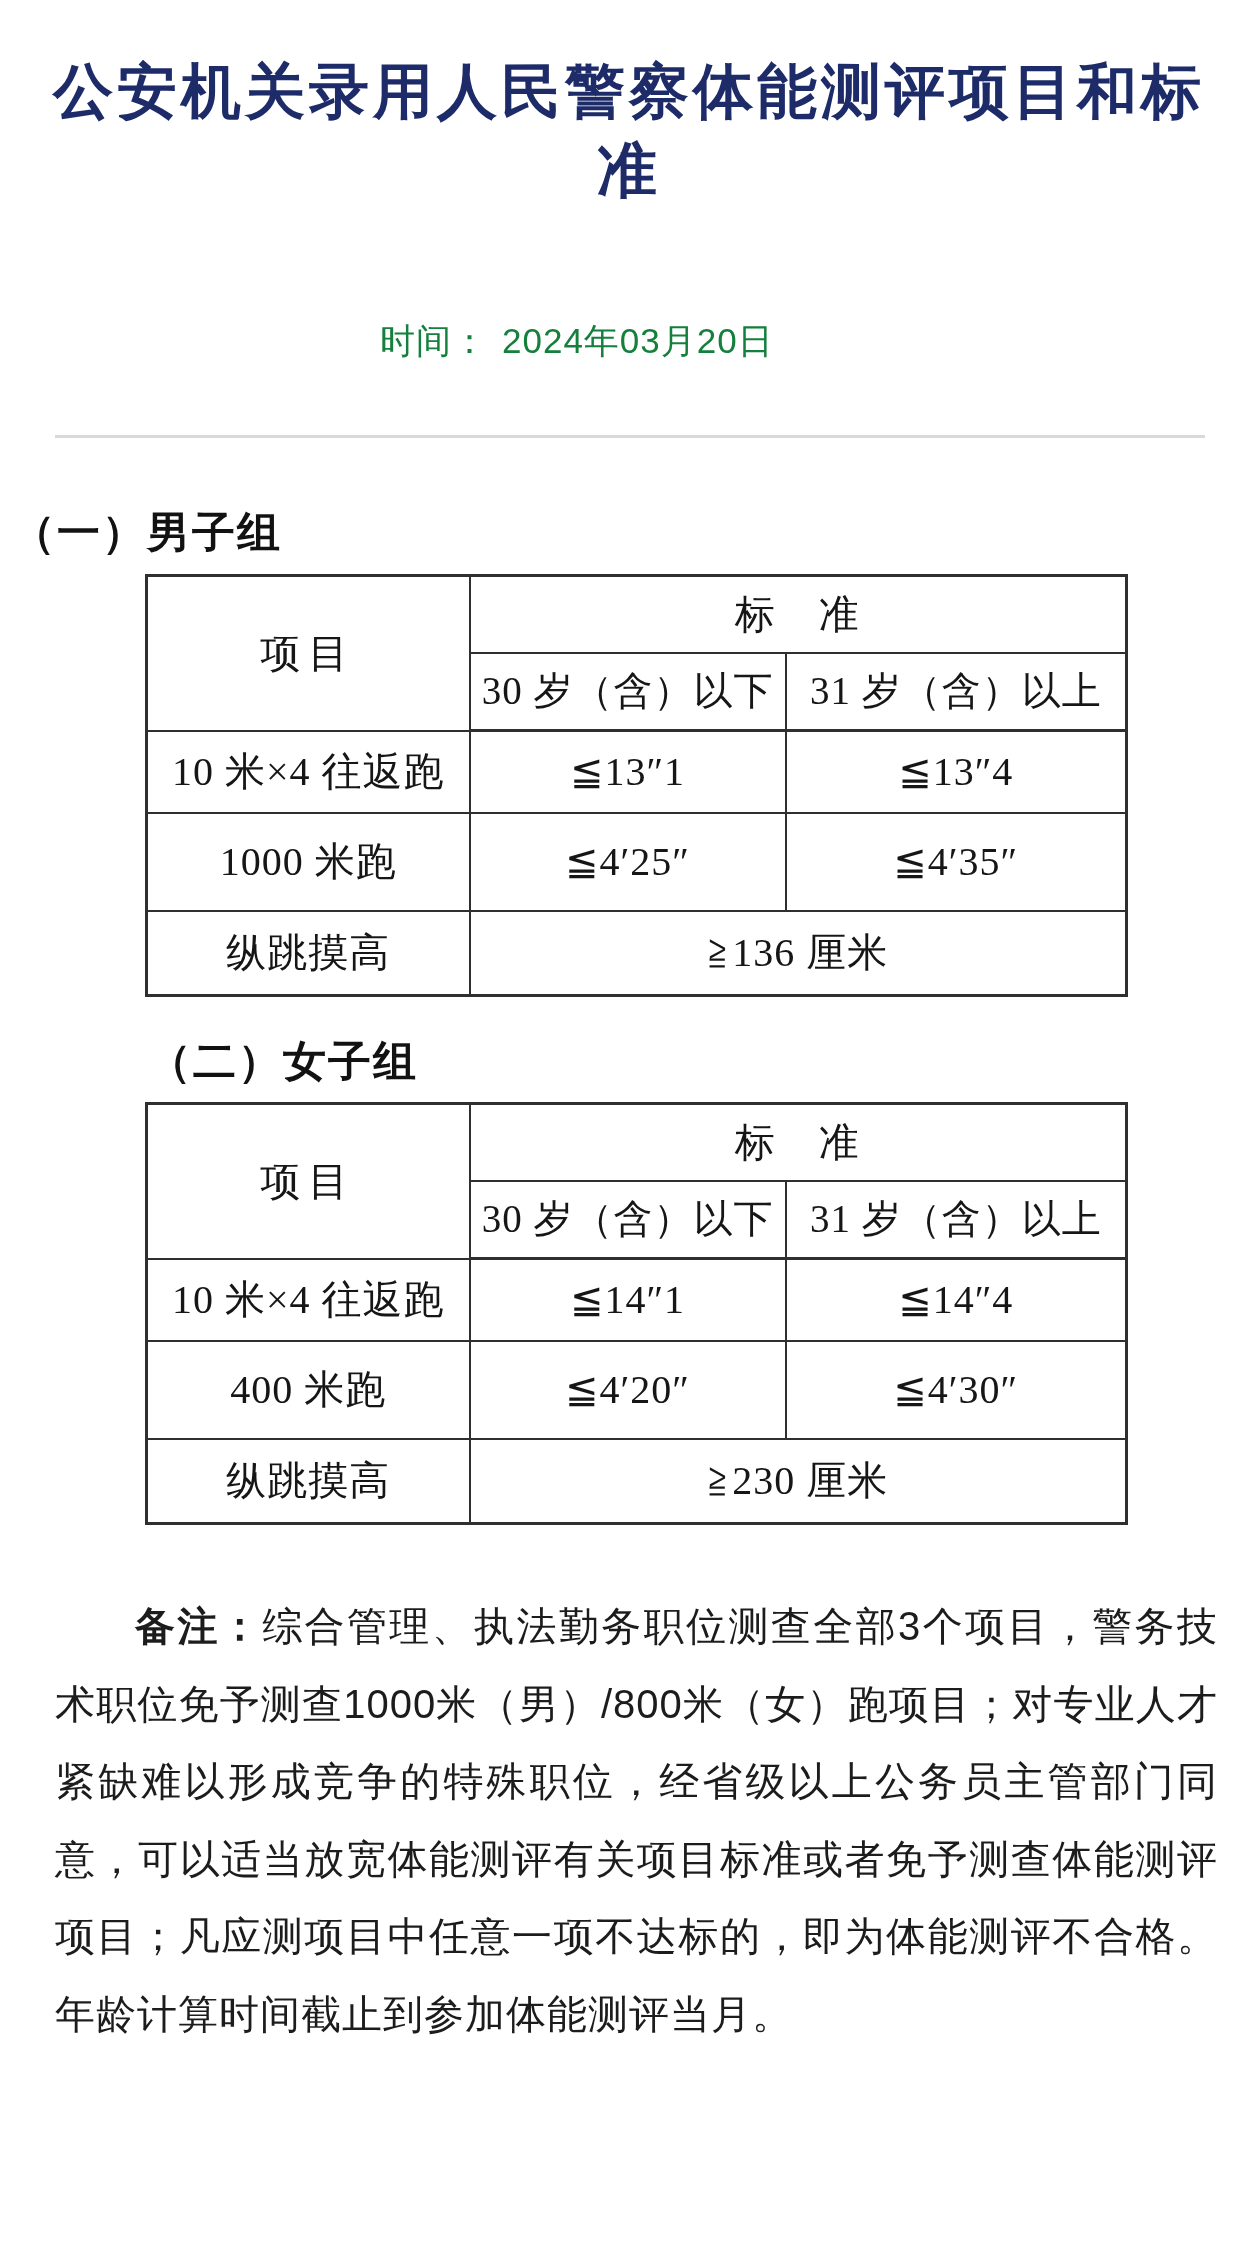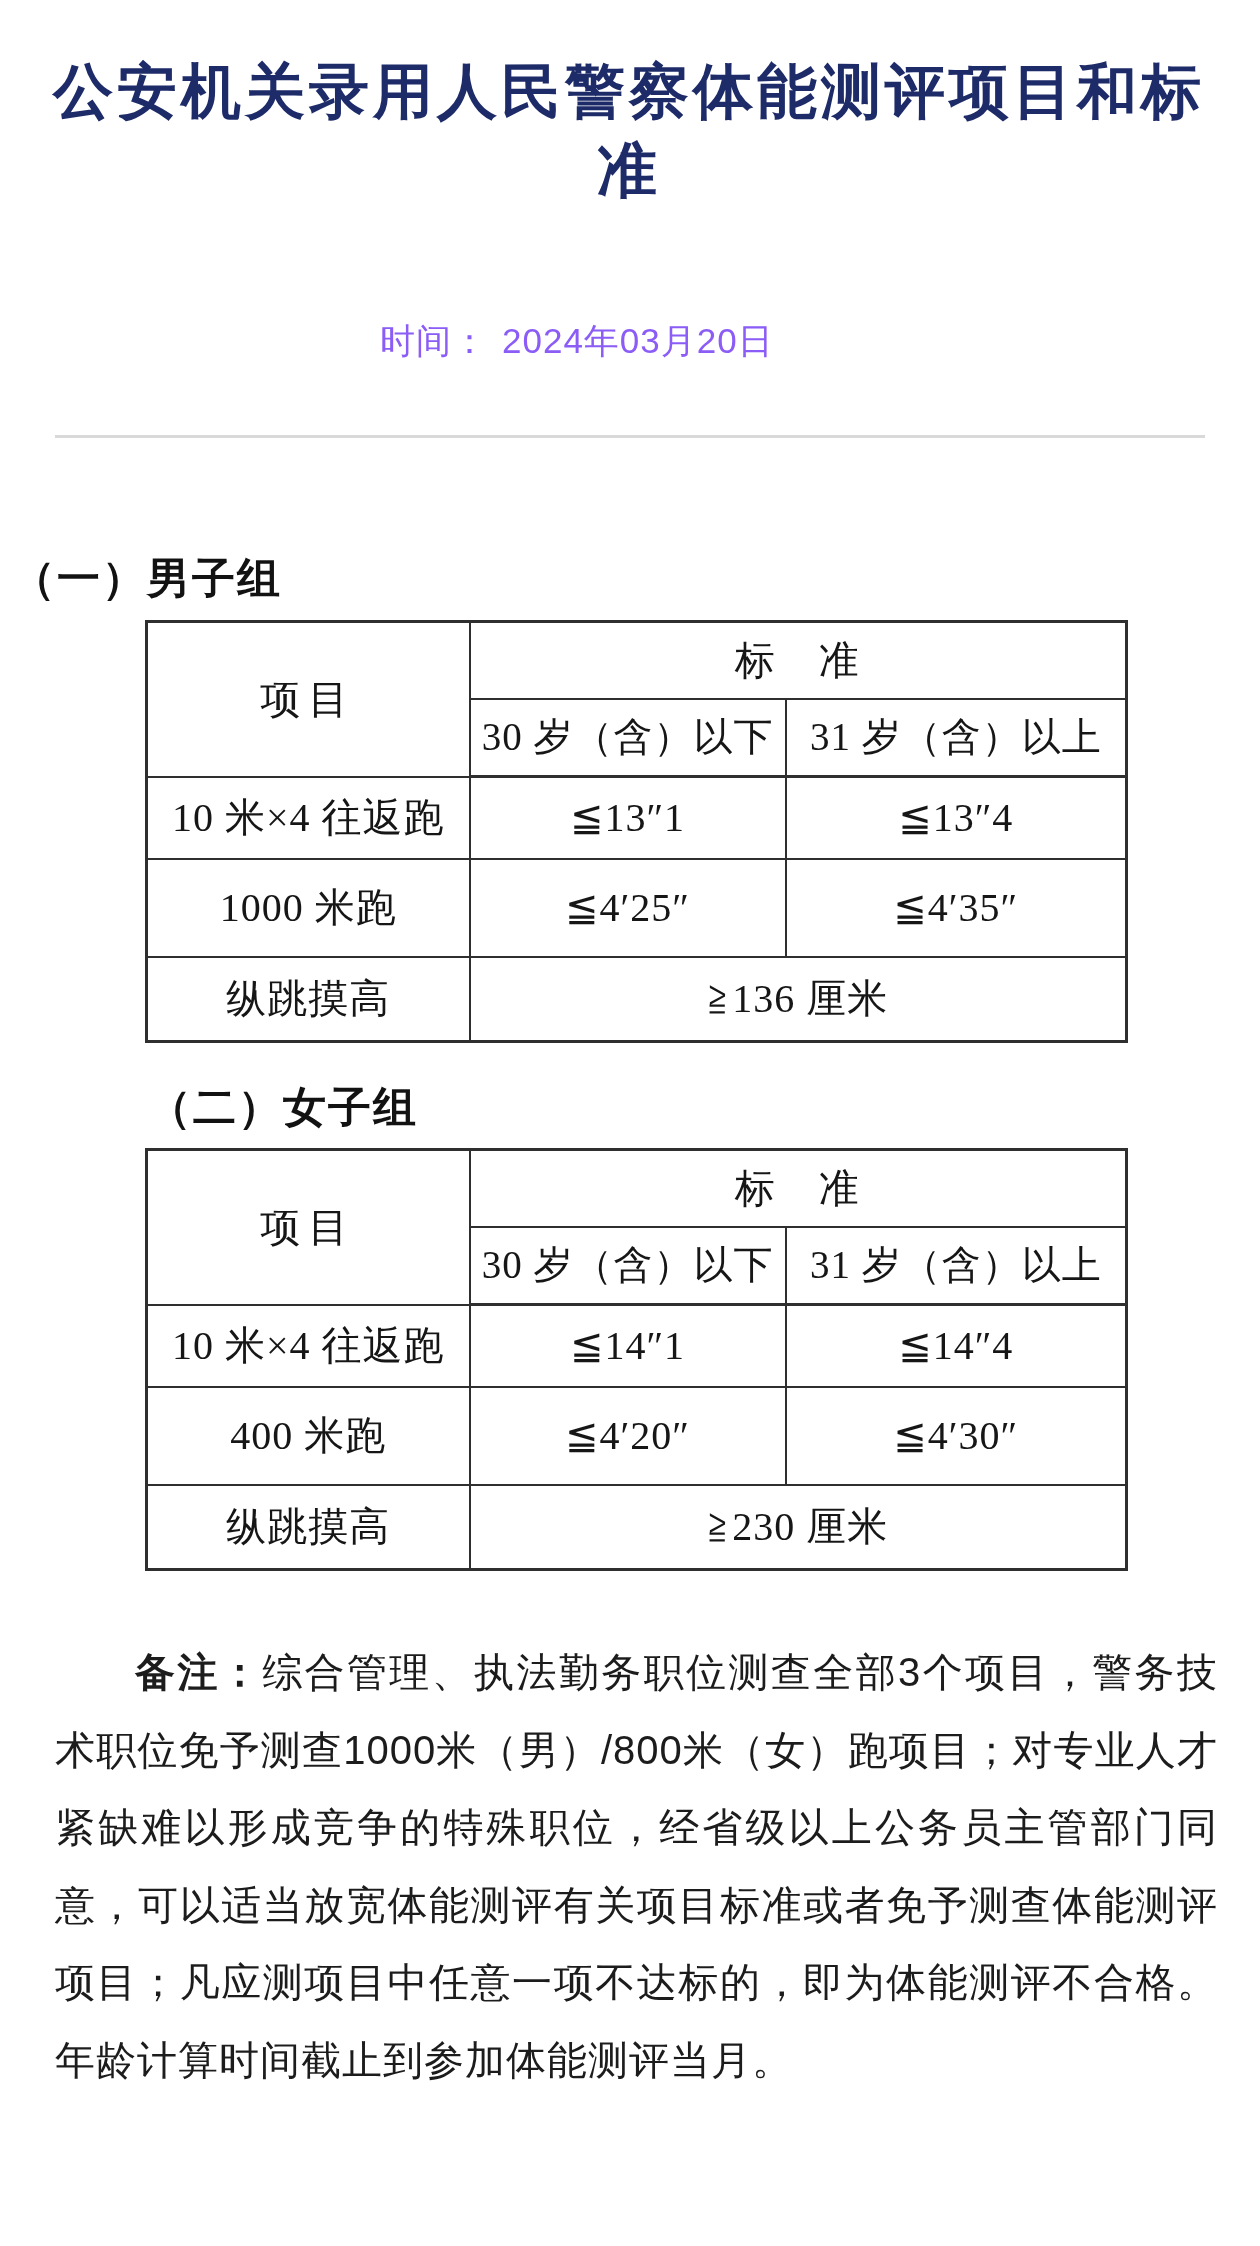--- a/index.html
+++ b/index.html
@@ -12,32 +12,32 @@
   .title{
     margin:0;padding:52px 40px 0 38px;
     font-size:60px;line-height:79px;font-weight:700;
     letter-spacing:4px;color:#1e2b69;
     word-break:break-all;
     text-align:center;
   }
   
   .meta{
     margin-top:112px;padding-left:380px;
-    font-size:35px;line-height:37px;color:#8b5cf6;
+    font-size:35px;line-height:37px;color:#15803d;
     letter-spacing:1px;
   }
   .meta .meta-value{margin-left:14px;}
   
   .divider{height:3px;background:#d9d9d9;margin:76px 55px 0 55px;}
   
   .sec-heading{
     margin:0;font-size:43px;line-height:44px;font-weight:700;color:#121212;
     padding-left:148px;letter-spacing:2px;
   }
-  .sec-heading.first{margin-top:118px;padding-left:12px;}
+  .sec-heading.first{margin-top:72px;padding-left:12px;}
   .sec-heading.second{margin-top:42px;}
   
   .std-table{
     border-collapse:collapse;table-layout:fixed;
     width:980px;margin:20px 0 0 145px;
     font-family:"Liberation Serif","DejaVu Serif",serif;
     color:#161616;
   }
   .std-table.women{margin-top:19px;}
   .std-table,.std-table td{border:2px solid #2f2f2f;}

